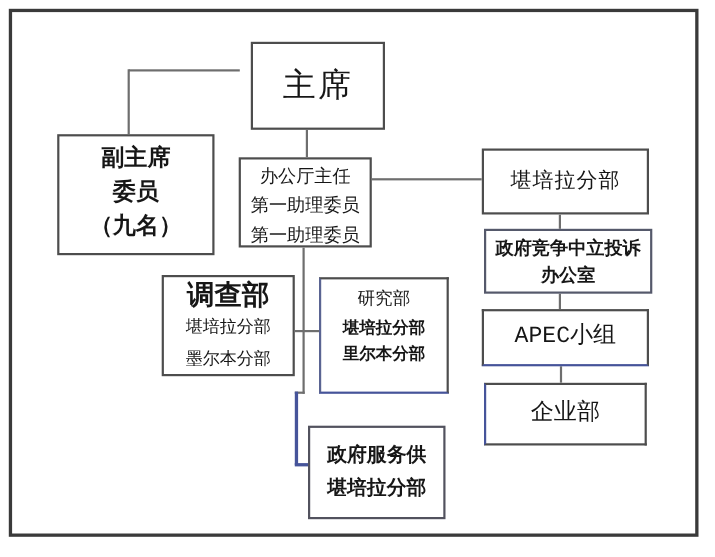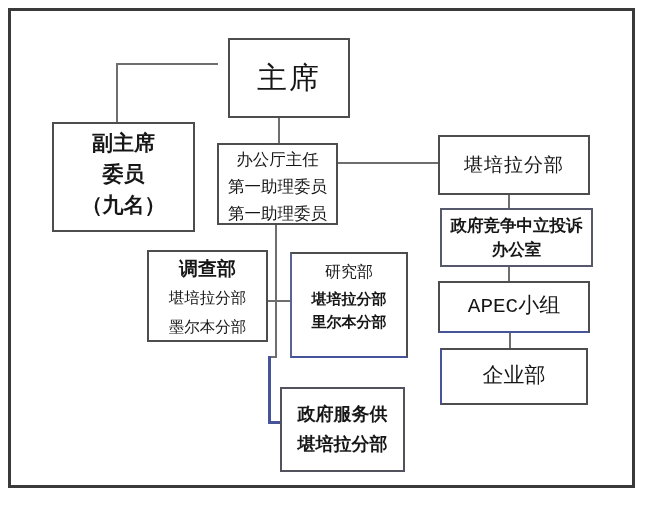--- a/index.html
+++ b/index.html
@@ -63,21 +63,21 @@
   }
   .node-enterprise {
     left: 440px; top: 348px; width: 148px; height: 57px;
     font-size: 21px; line-height: 53px;
     border-left-color: #46549a;
   }
   .node-investigation {
     left: 147px; top: 250px; width: 121px; height: 92px;
     font-size: 15.5px; line-height: 29px; padding-top: 2px;
   }
-  .node-investigation .node-title { font-size: 19px; font-weight: bold; }
+  .node-investigation .node-title { font-size: 25px; font-weight: bold; }
   .node-research {
     left: 290px; top: 252px; width: 118px; height: 106px;
     border-bottom-color: #46549a; border-left-color: #5a6492;
   }
   .node-research .node-title {
     font-family: "Liberation Serif", "DejaVu Serif", serif;
     font-size: 16px; line-height: 30px; padding-top: 3px; display: block;
   }
   .node-research .sub {
     font-family: "Liberation Sans", "DejaVu Sans", sans-serif;

